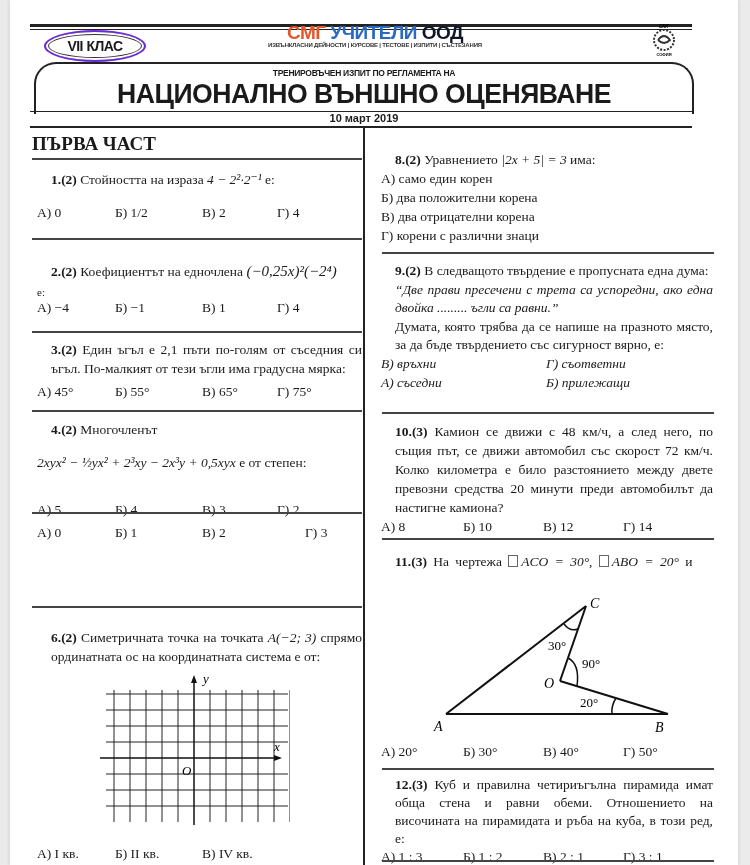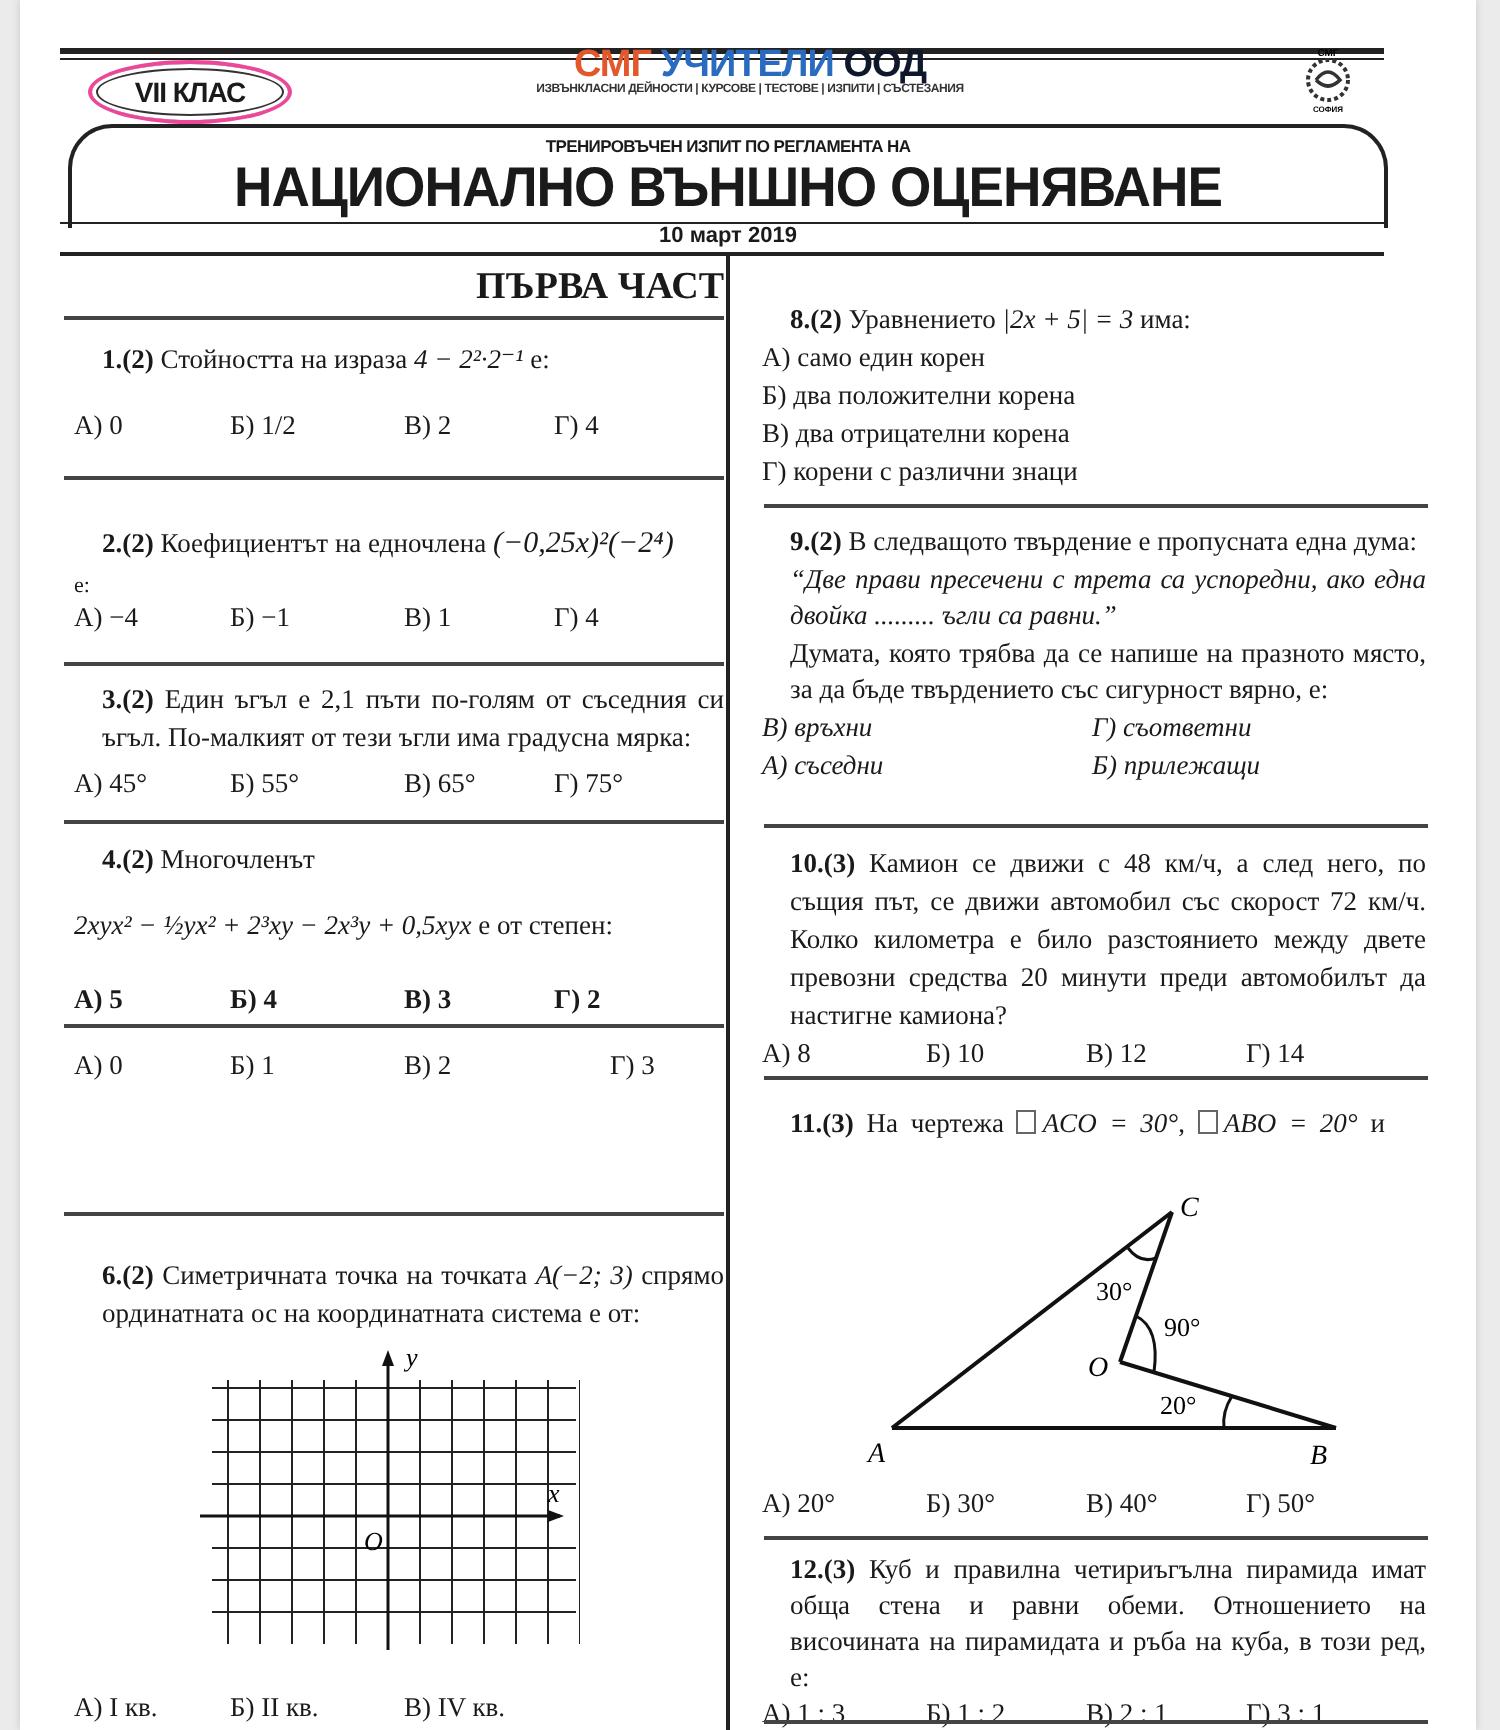--- a/index.html
+++ b/index.html
@@ -4,21 +4,21 @@
 <style>
   html, body { margin:0; padding:0; }
   body { width:750px; height:865px; background:#ebebeb; position:relative; overflow:hidden;
          font-family:"Liberation Serif", "DejaVu Serif", serif; color:#1a1a1a; }
   .page { position:absolute; left:10px; top:0; width:728px; height:865px; background:#fff;
           box-shadow: 0 0 4px rgba(0,0,0,0.15); }
   .topbar { position:absolute; left:0; top:0; width:750px; height:8px; background:#ebebeb; }
   .abs { position:absolute; }
   .rule2 { position:absolute; left:30px; width:662px; border-top:3px solid #222; }
   .rule1 { position:absolute; left:30px; width:662px; border-top:1px solid #222; }
-  .class-badge { position:absolute; left:44px; top:27px; width:98px; height:28px; border:2px solid #ec4899;
+  .class-badge { position:absolute; left:44px; top:27px; width:98px; height:28px; border:2px solid #6d28d9;
                  border-radius:50%; box-shadow: inset 0 0 0 2px #fff, inset 0 0 0 3px #333;
                  font-family:"Liberation Sans", sans-serif; font-weight:bold; font-size:14px;
                  display:flex; align-items:center; justify-content:center; letter-spacing:-0.5px; }
   .brand { position:absolute; left:240px; top:22px; width:270px; text-align:center;
            font-family:"Liberation Sans", sans-serif; }
   .brand .b1 { font-size:19px; font-weight:bold; letter-spacing:-0.5px; }
   .brand .smg { color:#e2572b; }
   .brand .uch { color:#2b6bbf; }
   .brand .ood { color:#0f172a; font-weight:bold; }
   .brand .b2 { font-size:6px; font-weight:bold; color:#333; margin-top:-2px; letter-spacing:-0.2px; }
@@ -28,21 +28,21 @@
   .banner .sub { position:absolute; top:4px; width:100%; text-align:center; font-family:"Liberation Sans", sans-serif;
                  font-size:8.5px; font-weight:bold; letter-spacing:-0.3px; }
   .banner .main { position:absolute; top:14px; width:100%; text-align:center; font-family:"Liberation Sans", sans-serif;
                   font-size:28px; font-weight:bold; letter-spacing:-0.5px; transform:scaleX(0.95); }
   .date { position:absolute; left:0; width:728px; top:112px; text-align:center; font-family:"Liberation Sans", sans-serif;
           font-size:11px; font-weight:bold; }
   .coldiv { position:absolute; left:363px; top:126px; height:739px; border-left:2px solid #222; }
   .sep { position:absolute; border-top:2px solid #444; }
   .sepL { left:32px; width:330px; }
   .sepR { left:382px; width:332px; }
-  .section-title { position:absolute; left:32px; width:330px; top:133px; text-align:right;
+  .section-title { position:absolute; left:32px; width:330px; top:133px; text-align:left;
                    font-size:19px; font-weight:bold; }
   .q { position:absolute; font-size:13.5px; line-height:19px; }
   .qL { left:37px; width:325px; }
   .qR { left:381px; width:332px; }
   .num { font-weight:bold; }
   .ind { padding-left:14px; }
   .just { text-align:justify; }
   .opts { position:relative; height:19px; }
   .opt { position:absolute; top:0; white-space:nowrap; }
   .math { font-style:italic; }
@@ -127,21 +127,21 @@
   </div>
 </div>
 <div class="sep sepL" style="top:410px;"></div>
 
 <div class="q qL" style="top:420px;">
   <div class="ind"><span class="num">4.(2)</span>
     <span>Многочленът</span></div>
   <div style="margin-top:14px;">
     <span class="math">2xyx² − ½yx² + 2³xy − 2x³y + 0,5xyx</span>
     <span>е от степен:</span></div>
-  <div class="opts" style="margin-top:18px;font-weight:bold;">
+  <div class="opts" style="margin-top:28px;">
     <span class="opt" style="left:0">А) 5</span>
     <span class="opt" style="left:78px">Б) 4</span>
     <span class="opt" style="left:165px">В) 3</span>
     <span class="opt" style="left:240px">Г) 2</span>
   </div>
 </div>
 <div class="sep sepL" style="top:512px;"></div>
 
 <div class="q qL just" style="top:524px;line-height:18px;">
   <div class="opts">

